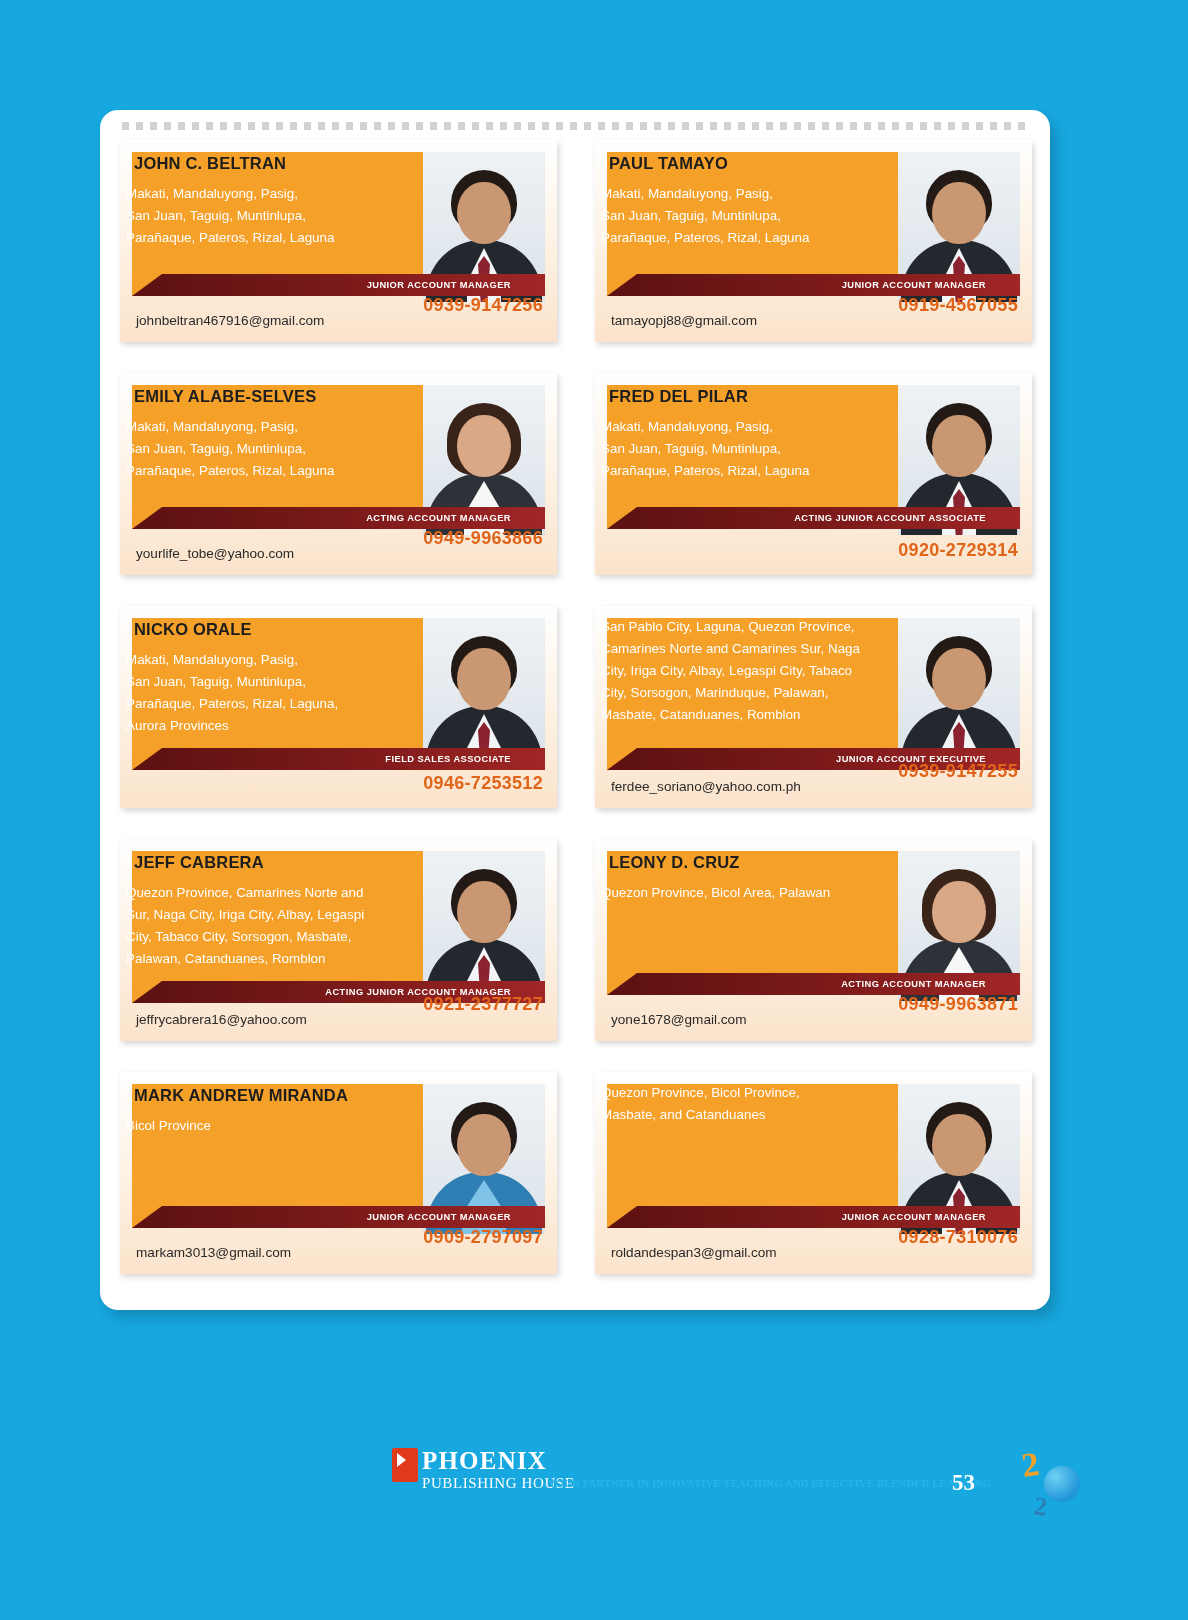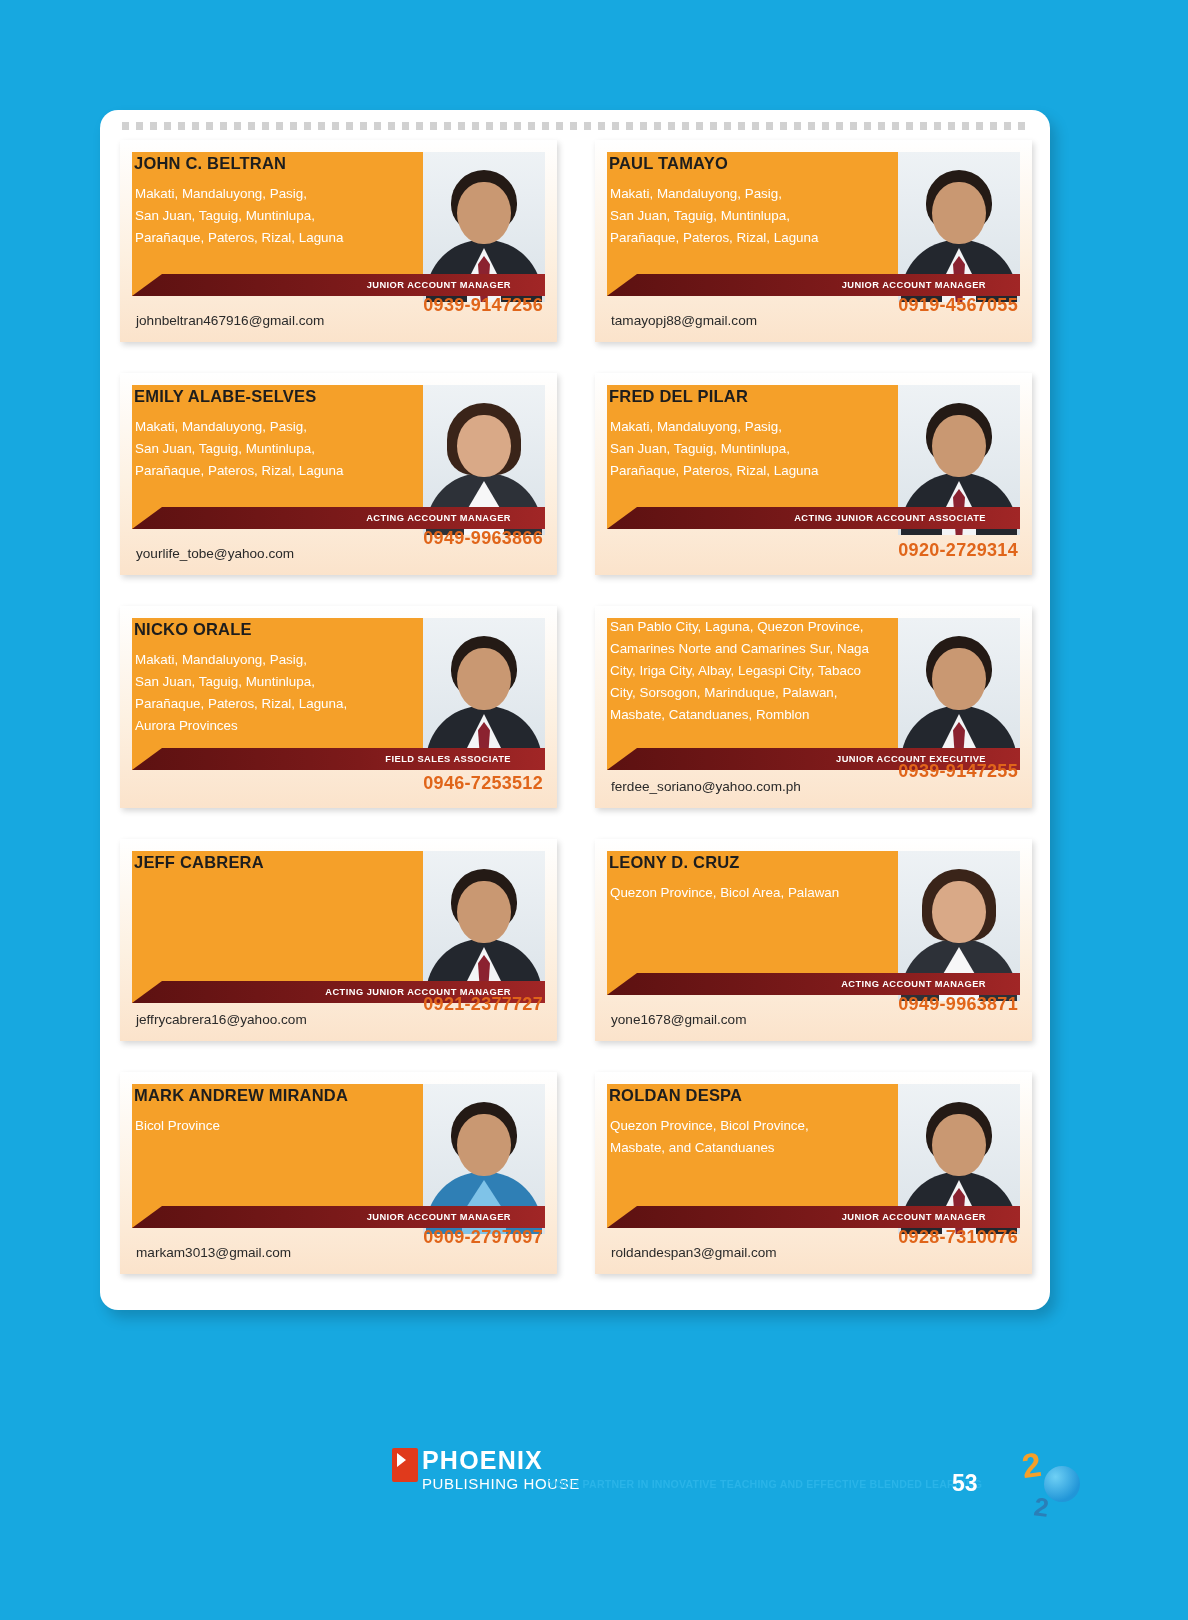--- a/index.html
+++ b/index.html
@@ -85,21 +85,21 @@
     margin: 14px 0 0 14px;
     font-size: 16.5px;
     font-weight: bold;
     color: #1d1d1d;
     letter-spacing: .2px;
     white-space: nowrap;
   }
   .areas {
     position: relative;
     z-index: 3;
-    margin: 10px 14px 0 15px;
+    margin: 10px 14px 0 6px;
     font-size: 13.4px;
     line-height: 1.65;
     color: #ffffff;
   }
 
   
   .photo {
     position: absolute;
     right: 12px;
     top: 12px;
@@ -198,20 +198,21 @@
   }
   .phone.low { bottom: 14px; }
 
   
   .footer {
     position: absolute;
     left: 0;
     top: 1440px;
     width: 1080px;
     height: 90px;
+    font-family: Liberation Serif, serif;
   }
   .logo-wrap {
     position: absolute;
     left: 392px;
     top: 8px;
     display: flex;
     align-items: flex-start;
   }
   .logo-mark {
     width: 26px; height: 34px;
@@ -400,20 +401,21 @@
     <div class="orange tall"></div>
     <div class="photo">
       <div class="bg"></div>
       <div class="ph-body"></div>
       <div class="ph-shirt"></div>
       <div class="ph-tie"></div>
       <div class="ph-hair"></div>
       <div class="ph-face"></div>
     </div>
     <div class="name">JEFF CABRERA</div>
+    <div class="areas">Quezon Province, Camarines Norte and<br>Sur, Naga City, Iriga City, Albay, Legaspi<br>City, Tabaco City, Sorsogon, Masbate,<br>Palawan, Catanduanes, Romblon</div>
     <div class="role tall">
       <span>ACTING JUNIOR ACCOUNT MANAGER</span>
     </div>
     <div class="email">jeffrycabrera16@yahoo.com</div>
     <div class="phone ">0921-2377727</div>
   </div>
         <div class="card">
     <div class="orange "></div>
     <div class="photo f">
       <div class="bg"></div>
@@ -452,21 +454,20 @@
         <div class="card">
     <div class="orange "></div>
     <div class="photo">
       <div class="bg"></div>
       <div class="ph-body"></div>
       <div class="ph-shirt"></div>
       <div class="ph-tie"></div>
       <div class="ph-hair"></div>
       <div class="ph-face"></div>
     </div>
-    <div class="name">ROLDAN DESPA</div>
     <div class="areas">Quezon Province, Bicol Province,<br>Masbate, and Catanduanes</div>
     <div class="role ">
       <span>JUNIOR ACCOUNT MANAGER</span>
     </div>
     <div class="email">roldandespan3@gmail.com</div>
     <div class="phone ">0928-7310076</div>
   </div>
       </div>
   </div>
 

